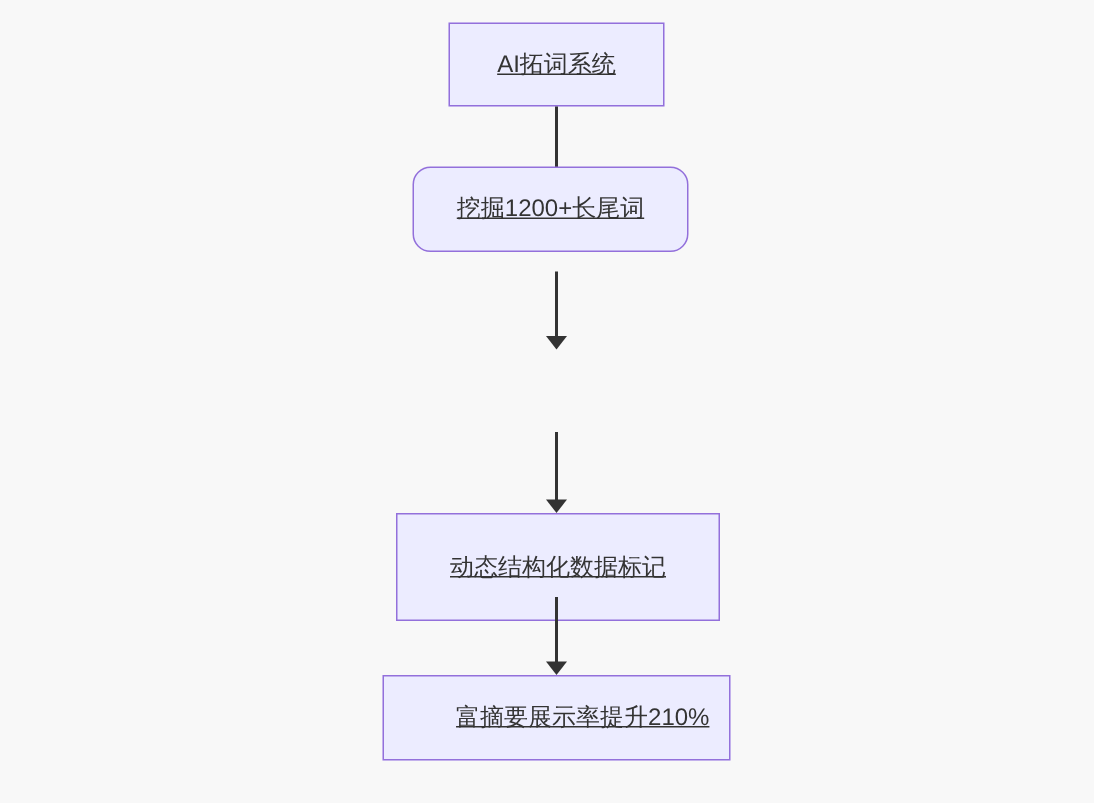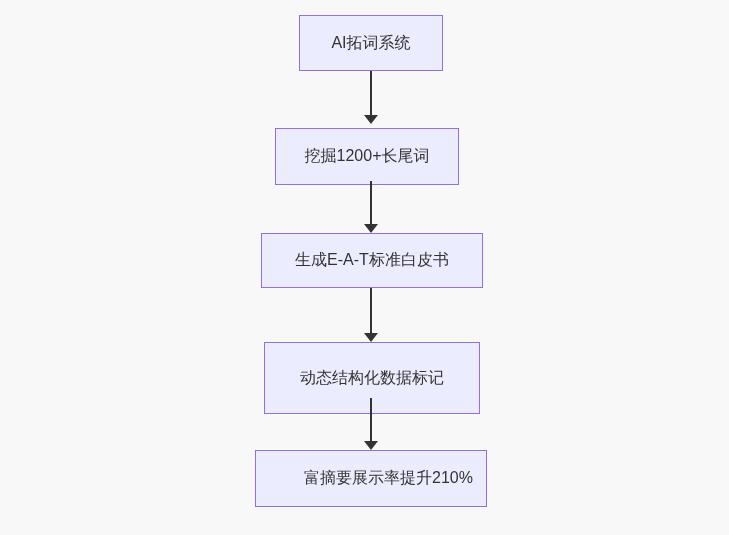--- a/index.html
+++ b/index.html
@@ -23,23 +23,24 @@
     box-sizing: border-box;
     background: #ECECFF;
     border: 1px solid #9370DB;
     color: #333333;
     font-size: 16px;
     display: flex;
     align-items: center;
     justify-content: center;
     text-align: center;
     white-space: nowrap;
+    text-decoration: underline;
   }
   .n1 { left: 299px; top: 15px;  width: 144px; height: 56px; }
-  .n2 { left: 275px; top: 128px; width: 184px; height: 57px; }
+  .n2 { left: 275px; top: 111px; width: 184px; height: 57px; border-radius: 12px; }
   .n3 { left: 261px; top: 233px; width: 222px; height: 55px; }
   .n4 { left: 264px; top: 342px; width: 216px; height: 72px; }
   .n5 { left: 255px; top: 450px; width: 232px; height: 57px; padding-left: 35px; }
 
   .edge-line {
     position: absolute;
     left: 370px;
     width: 2px;
     background: #333333;
   }
@@ -74,23 +75,20 @@
   <div class="edge-line a1"></div>
   <div class="arrowhead h1"></div>
 
   <div class="node n2">
     <span>挖掘1200+长尾词</span>
   </div>
 
   <div class="edge-line a2"></div>
   <div class="arrowhead h2"></div>
 
-  <div class="node n3">
-    <span>生成E-A-T标准白皮书</span>
-  </div>
 
   <div class="edge-line a3"></div>
   <div class="arrowhead h3"></div>
 
   <div class="node n4">
     <span>动态结构化数据标记</span>
   </div>
 
   <div class="edge-line a4"></div>
   <div class="arrowhead h4"></div>

